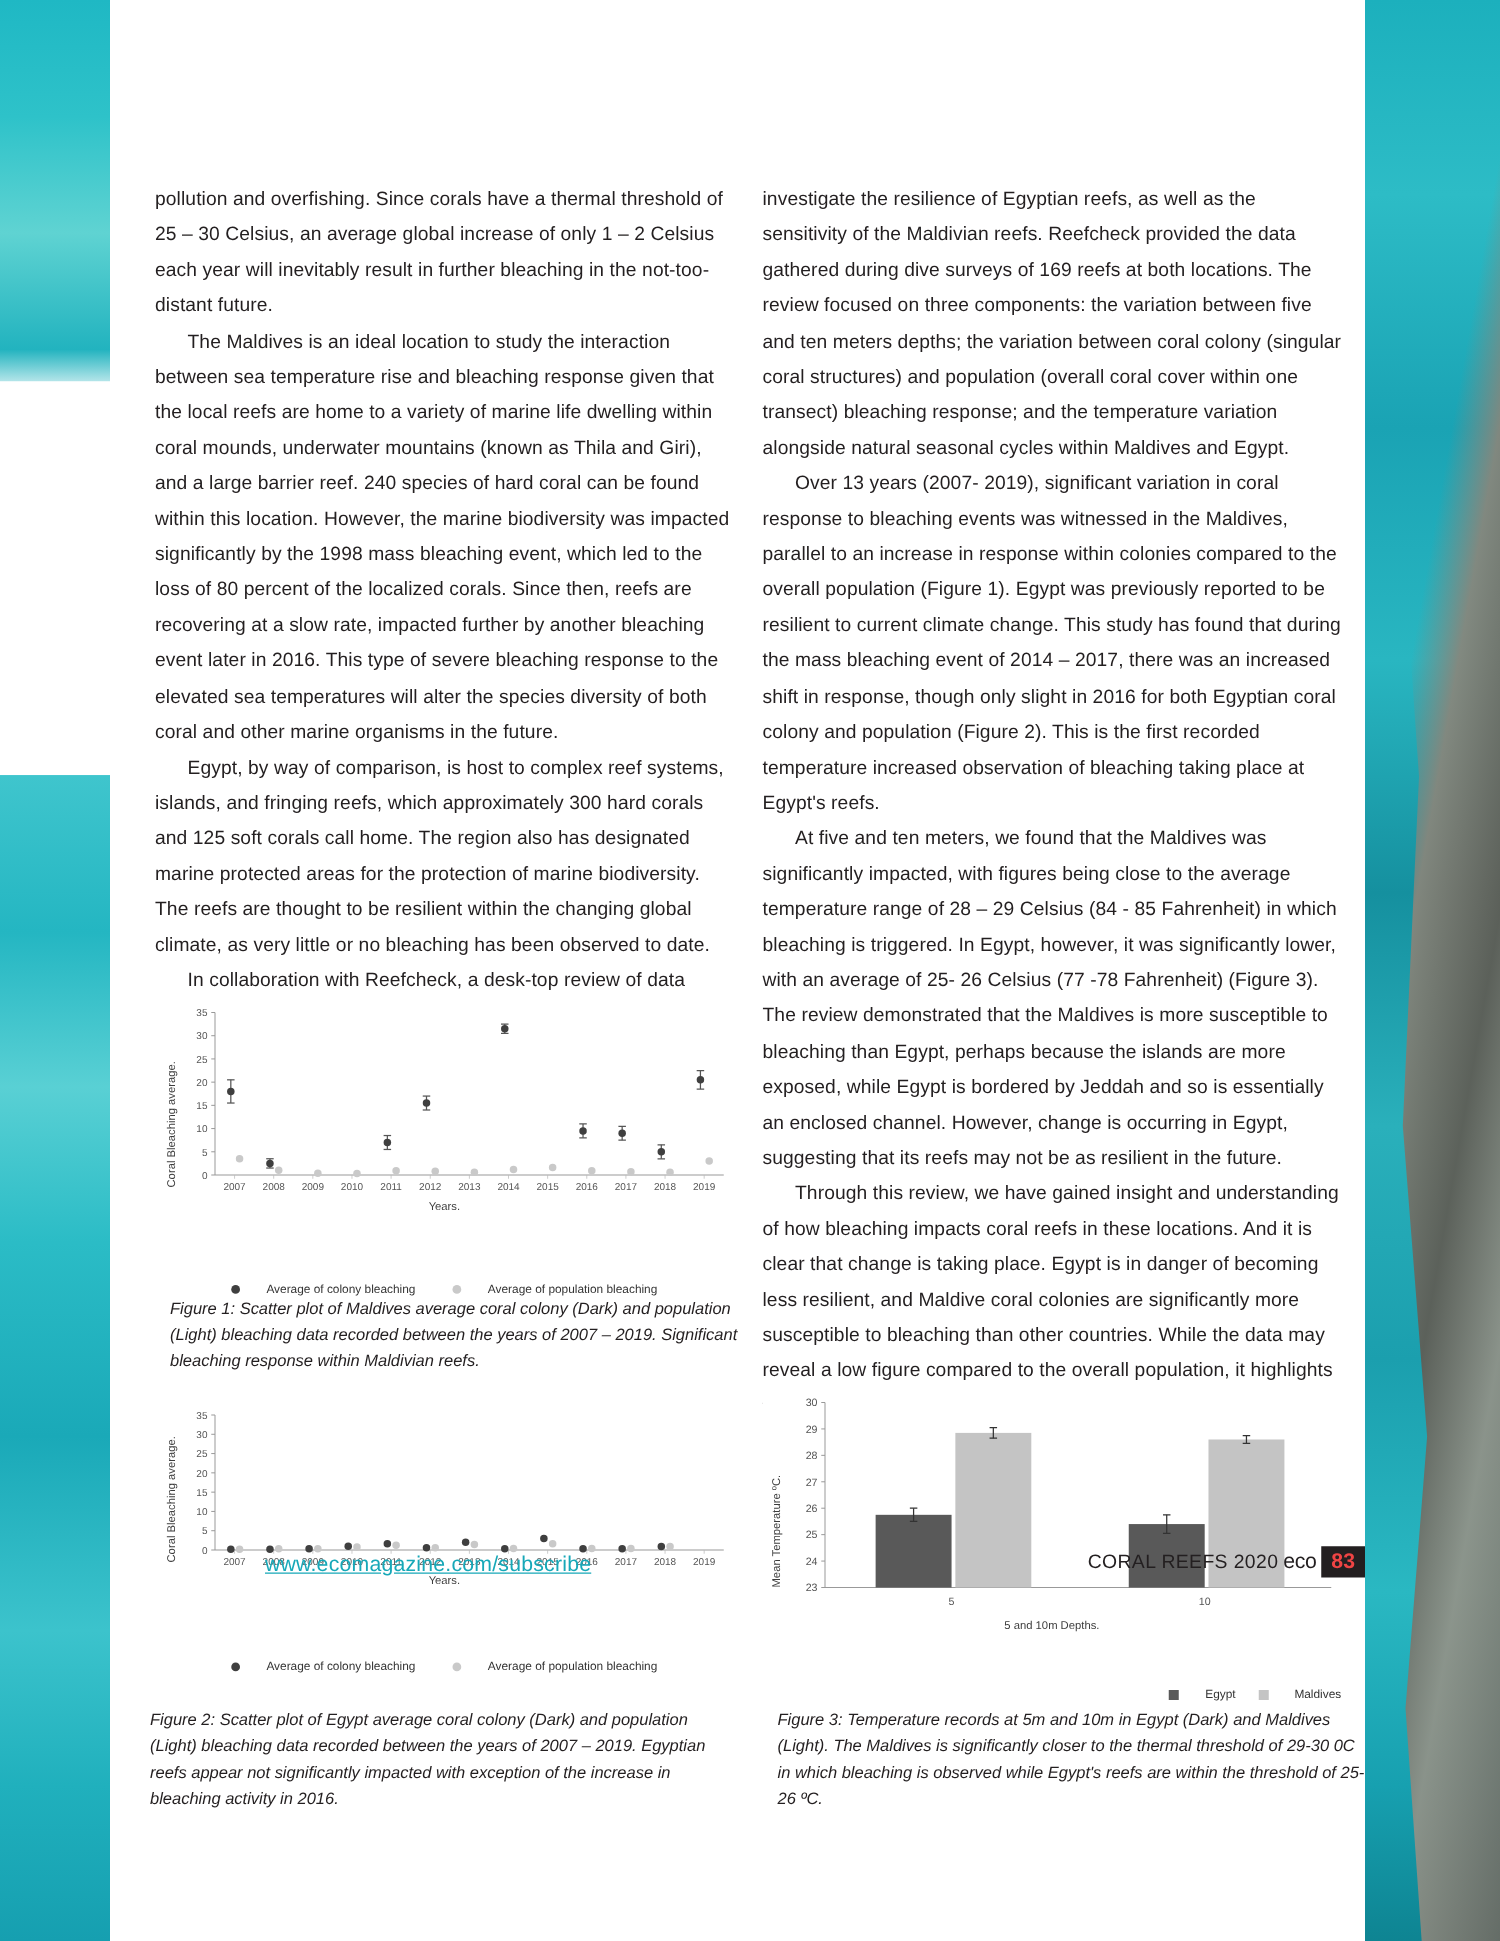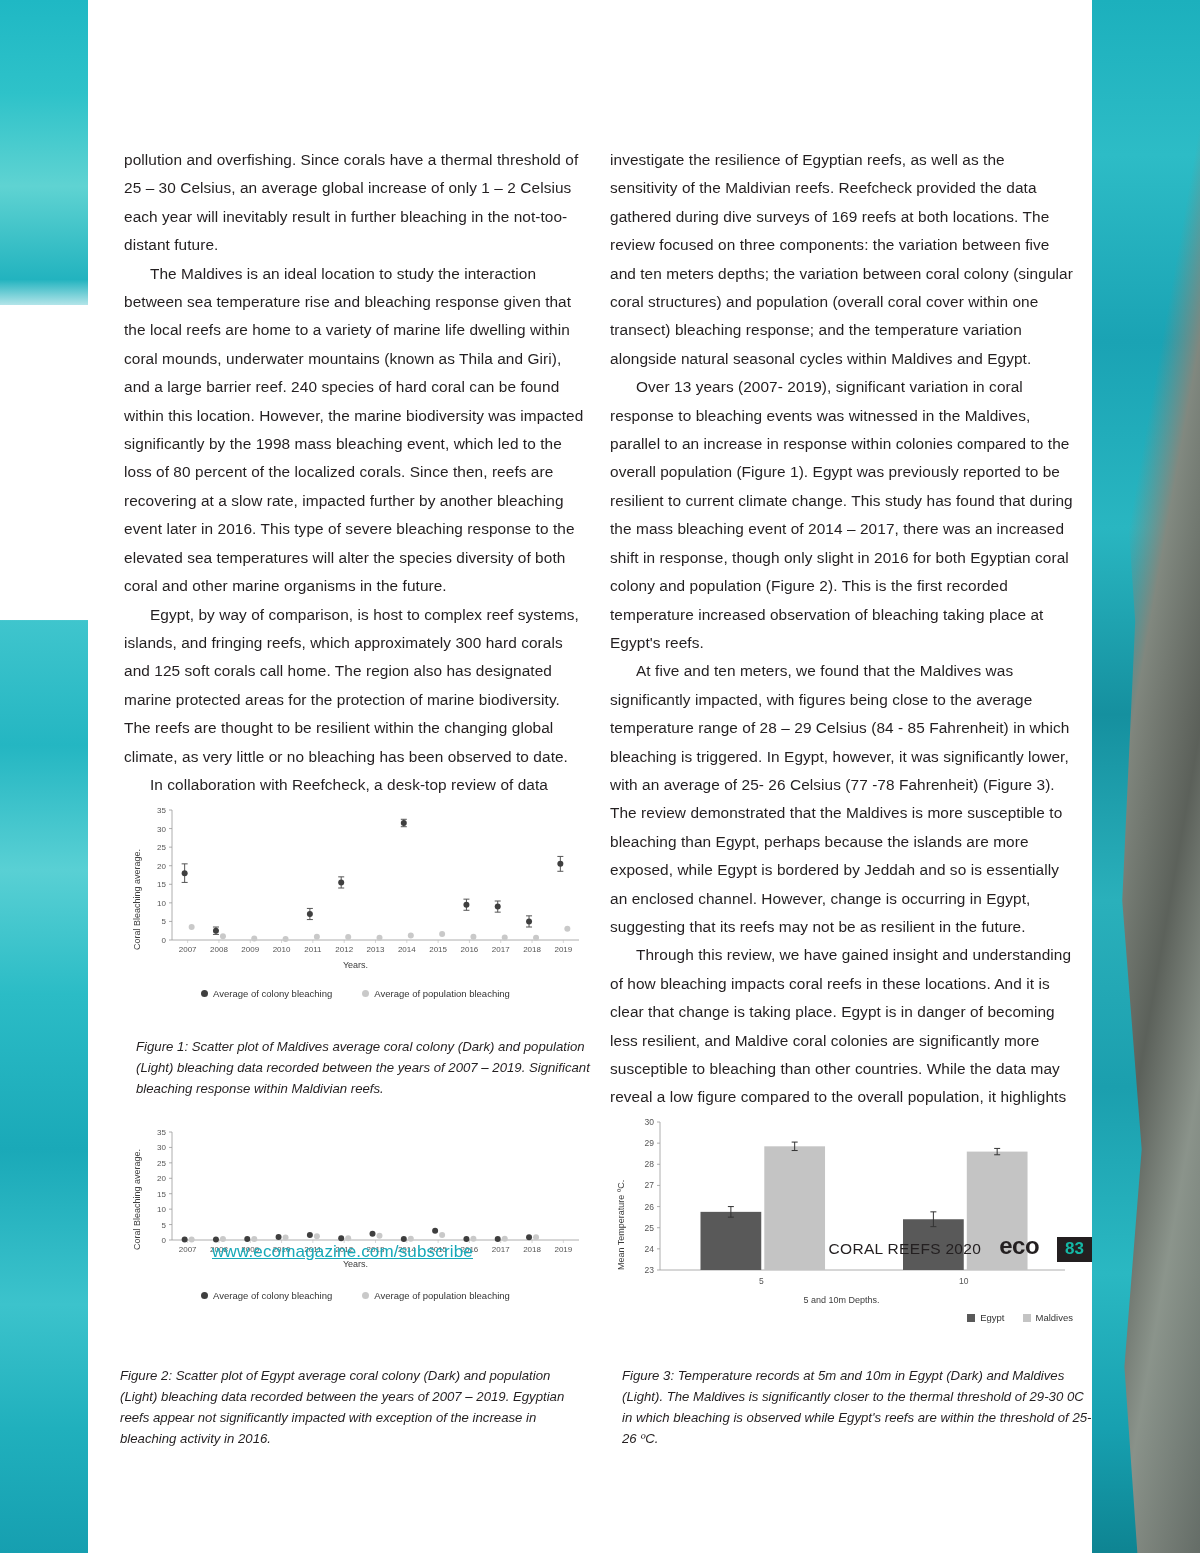--- a/index.html
+++ b/index.html
@@ -75,38 +75,38 @@
   .y-axis-label {
     position: absolute;
     transform-origin: 0 0;
     transform: rotate(-90deg);
     font-size: 9px; color: #3c3c3c; white-space: nowrap;
   }
   .legend-row {
     display: flex; justify-content: center; gap: 30px;
     font-size: 9.5px; color: #333; align-items: center;
   }
-  .legend-item { display: flex; align-items: center; gap: 5px; }
+  .legend-item { display: flex; align-items: center; gap: 21px; margin-top: 38px; }
   .dot { width: 7px; height: 7px; border-radius: 50%; display: inline-block; }
 
   
   .footer-link {
     position: absolute; left: 124px; bottom: 46px;
     font-size: 17px; color: #17a8b8; letter-spacing: .01em;
   }
   .footer-right {
     position: absolute; right: 0px; bottom: 46px;
-    display: flex; align-items: baseline; gap: 18px;
+    display: flex; align-items: baseline; gap: 4px;
   }
   .footer-issue { font-size: 15.5px; color: #231f20; letter-spacing: .02em; }
   .footer-eco {
-    font-size: 24px; font-weight: bold; color: #231f20; letter-spacing: -0.02em;
+    font-size: 17px; font-weight: normal; color: #231f20; letter-spacing: -0.02em;
   }
   .footer-page {
-    font-size: 17px; font-weight: bold; color: #14b8a6;
+    font-size: 17px; font-weight: bold; color: #ef4444;
     background: #231f20; padding: 2px 8px 3px 8px; display: inline-block;
   }
 </style>
 </head>
 <body>
 
 <div class="edge-left"></div>
 <div class="edge-right">
   <div class="rock"></div>
 </div>

